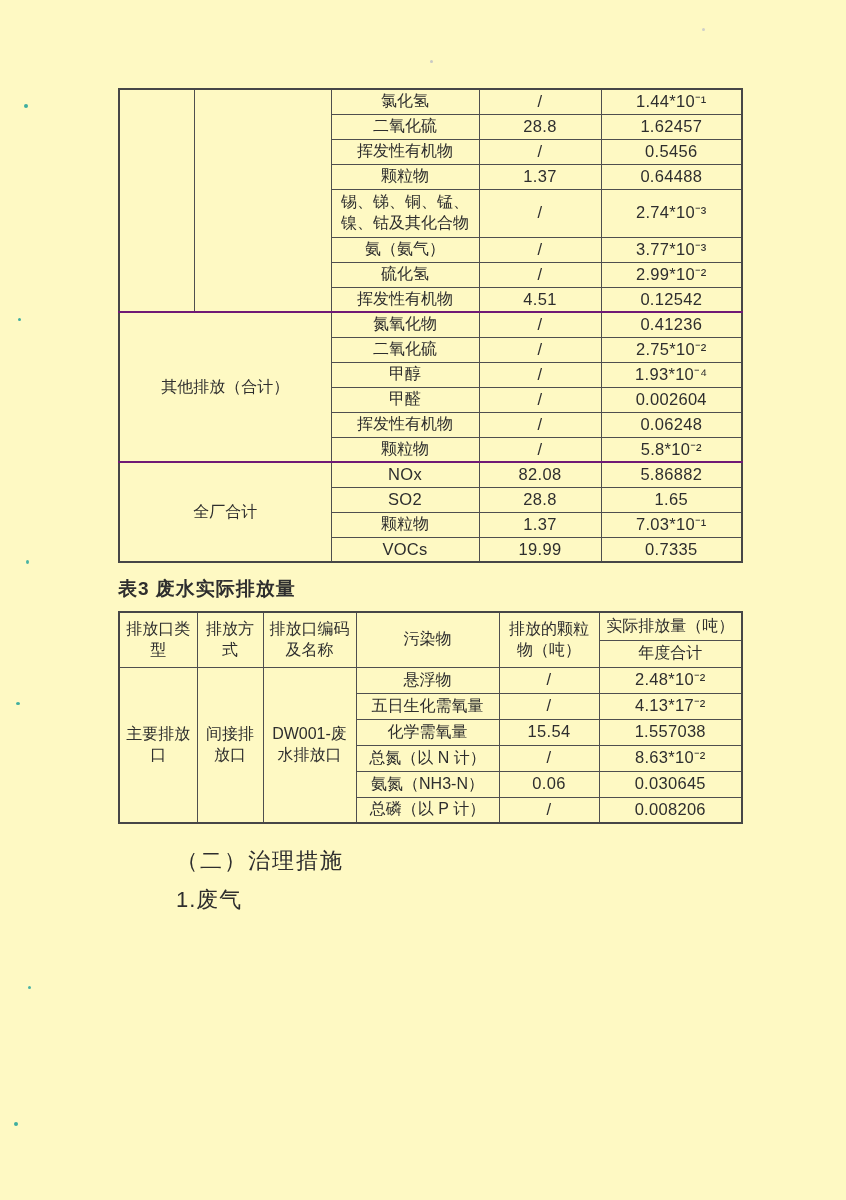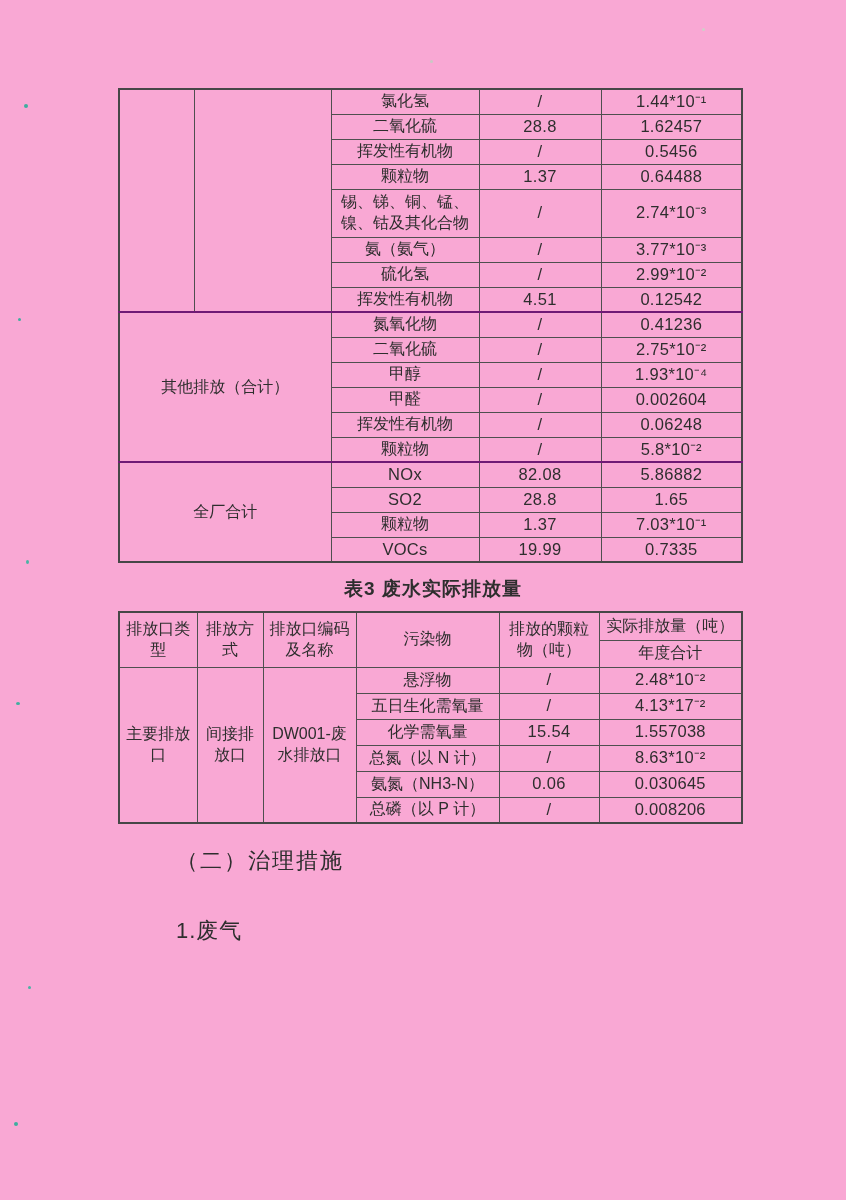--- a/index.html
+++ b/index.html
@@ -1,20 +1,20 @@
 <!DOCTYPE html>
 <html><head>
 <meta charset="utf-8">
 <style>
   html, body { margin:0; padding:0; }
   .page {
     position: relative;
     width: 846px;
     height: 1200px;
-    background: #f9a8d4;
+    background: #fef9c3;
     color: #2e2e2e;
     font-family: "Liberation Sans", sans-serif;
     overflow: hidden;
   }
   .content {
     position: absolute;
     left: 118px;
     top: 88px;
     width: 630px;
   }
@@ -36,37 +36,36 @@
     line-height: 1.3;
     overflow: hidden;
   }
   tr { height: 25px; }
   tr.tall { height: 48px; padding-left: 48px; }
   tr.sec td { border-top: 2px solid #701a75; }
   .num { font-size: 16.5px; letter-spacing: 0.3px; }
   
   .tbl-title {
     margin: 13px 0 9px 0;
-    text-align: center;
     font-size: 19px;
     font-weight: bold;
     letter-spacing: 1px;
   }
   
   tr.hdr1 { height: 28px; }
   tr.hdr2 { height: 27px; }
   tr.wrow { height: 26px; }
   
   .sec-heading {
     margin: 22px 0 0 58px;
     font-size: 22px;
     letter-spacing: 2px;
   }
   .sub-heading {
-    margin: 40px 0 0 58px;
+    margin: 9px 0 0 58px;
     font-size: 22px;
     letter-spacing: 1px;
   }
   .para {
     margin-top: 20px;
     width: 628px;
     font-size: 23px;
     line-height: 45px;
     letter-spacing: 0.5px;
     text-align: justify;

